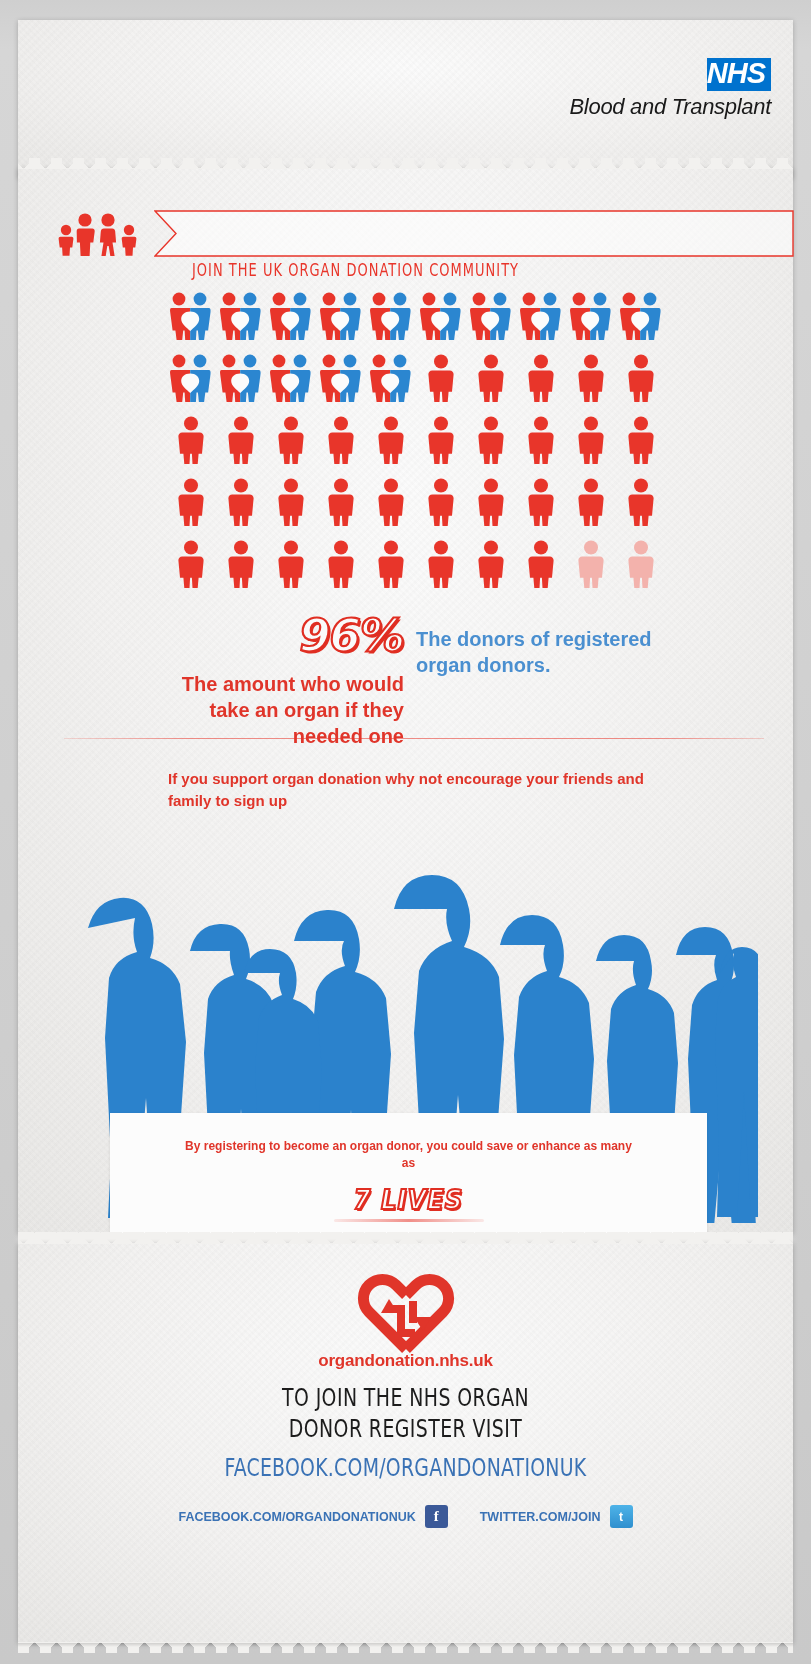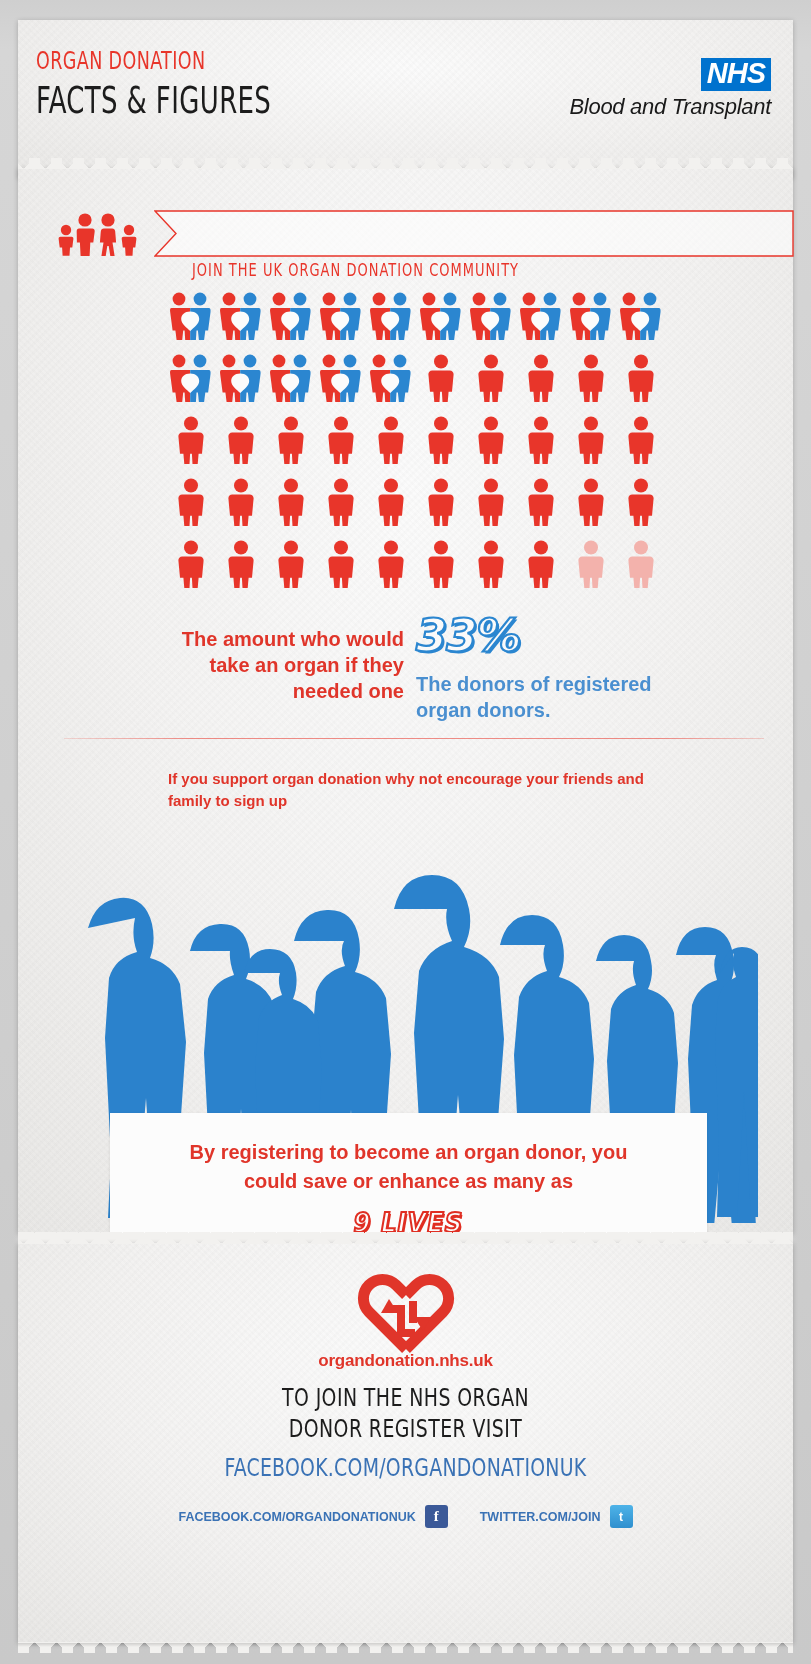--- a/index.html
+++ b/index.html
@@ -86,21 +86,21 @@
     text-align: right;
   }
   #nhs-badge {
     display: inline-block;
     background: #0072ce;
     color: #ffffff;
     font-weight: bold;
     font-style: italic;
     font-size: 29px;
     letter-spacing: -1px;
-    padding: 1px 6px 2px 6px;
+    padding: 1px 6px 2px 0;
     line-height: 1.02;
   }
   #nhs-sub {
     color: #1a1a1a;
     font-weight: normal;
     font-style: italic;
     font-size: 22px;
     margin-top: 3px;
     letter-spacing: -0.3px;
   }
@@ -197,21 +197,21 @@
     left: 92px; top: 945px;
     width: 597px; height: 130px;
     background: #fcfcfc;
     box-shadow: 0 1px 3px rgba(0,0,0,0.10);
     display: flex; flex-direction: column;
     align-items: center; justify-content: flex-start;
     padding-top: 25px;
   }
   #board-text {
     color: #e0352a;
-    font-size: 20px;
+    font-size: 12px;
     font-weight: bold;
     text-align: center;
     line-height: 1.45;
     width: 450px;
   }
   #board-lives {
     margin-top: 11px;
     font-size: 27px;
     font-weight: bold;
     font-style: italic;
@@ -283,24 +283,20 @@
     width: 775px; height: 4px;
     background: linear-gradient(180deg, rgba(0,0,0,0.14), rgba(0,0,0,0));
   }
 </style>
 </head>
 <body>
 
 <div id="page">
 
   <div class="panel" id="panel-header">
-    <div id="hdr-left">
-      <div id="title-line1">ORGAN DONATION</div>
-      <div id="title-line2">FACTS &amp; FIGURES</div>
-    </div>
     <div id="hdr-right">
       <div id="nhs-badge">NHS</div>
       <div id="nhs-sub">Blood and Transplant</div>
     </div>
     <div class="zig-bottom"></div>
   </div>
 
   <div class="panel" id="panel-body">
     <div class="zig-top"></div>
 
@@ -680,24 +676,24 @@
             <span><svg width="30" height="48" viewBox="0 0 30 48">
                 <circle cx="15" cy="7.5" r="7" fill="#f3b2ac"></circle>
                 <path d="M6.2 16.5h17.6c2.2 0 4 1.9 3.8 4.1l-1.6 17.2h-3.4l-.9 10.2h-5.2l-.6-10.2h-1.8l-.6 10.2H8.3l-.9-10.2H4L2.4 20.6c-.2-2.2 1.6-4.1 3.8-4.1z" fill="#f3b2ac"></path>
               </svg></span>
           </div>
         </div>
       </div>
 
     <div id="stats">
       <div class="stat" id="stat-96">
+        <div class="stat-num red">96%</div>
         <div class="stat-desc red">The amount who would take an organ if they needed one</div>
       </div>
       <div class="stat" id="stat-33">
-        <div class="stat-num blue">33%</div>
         <div class="stat-desc blue">The donors of registered organ donors.</div>
       </div>
     </div>
 
     <div id="divider"></div>
 
     <div id="encourage">If you support organ donation why not encourage your friends and family to sign up</div>
 
     <div id="crowd">
       <svg viewBox="0 0 700 390" preserveAspectRatio="none">
@@ -719,21 +715,21 @@
 
           <path d="M186 140 q5-24 26-24 q22 0 26 24 q2 14 -3 26 q19 6 25 23 l4 48 l-7 104 l3 53 h-22 l-5-55 l-3-52 l-4 54 l-5 53 h-22 l3-53 l-5-106 l4-50 q6-17 23-23 q-5-13 -2-22z"></path>
 
           <path d="M662 140 q4-26 22-26 q19 0 22 24 q2 16 -4 28 q16 6 20 24 l-2 36 q8 16 6 32 l-6 22 l-6-18 l-3 54 l2 68 h-20 l-4-70 l-3-56 l-3 58 l-4 68 h-20 l2-70 l-4-108 l3-40 q4-16 18-22 q-5-14 -2-24z"></path>
         </g>
       </svg>
     </div>
 
     <div id="crowd-board">
       <div id="board-text">By registering to become an organ donor, you could save or enhance as many as</div>
-      <div id="board-lives">9 LIVES</div>
+      <div id="board-lives">7 LIVES</div>
       <div id="board-underline"></div>
     </div>
 
     <div class="zig-bottom"></div>
   </div>
 
   <div class="panel" id="panel-footer">
     <div class="zig-top"></div>
 
     <span id="heart-logo">

